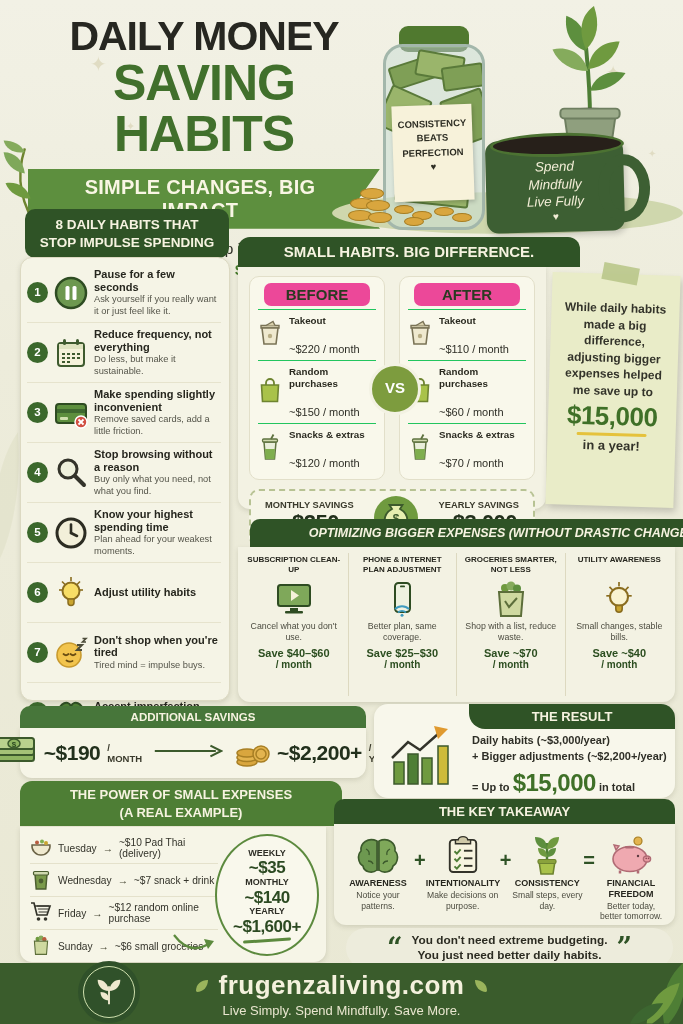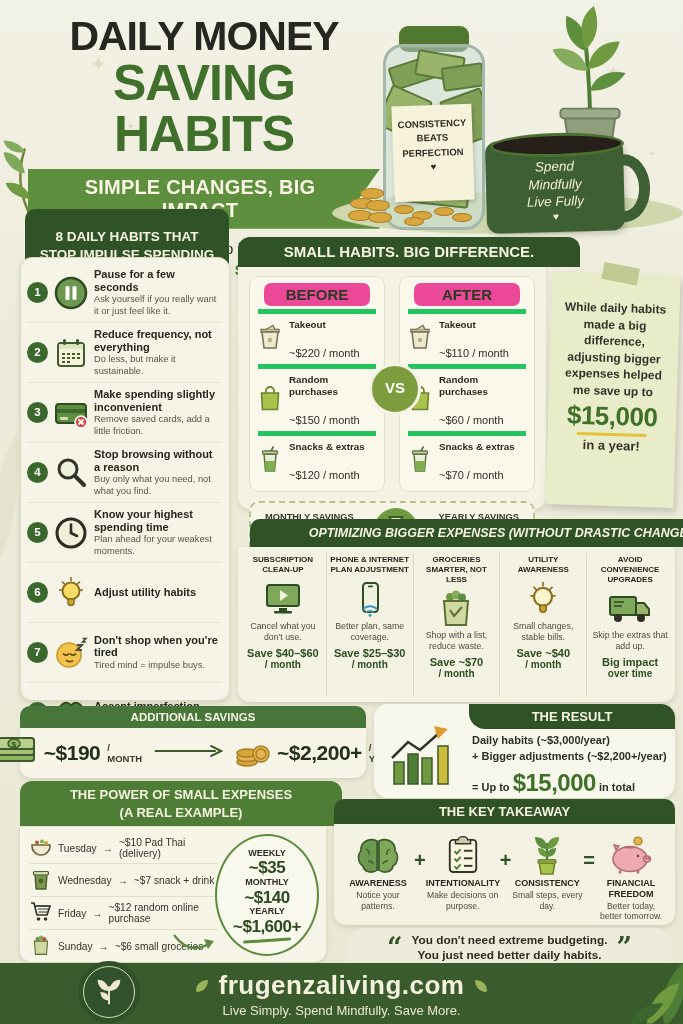--- a/index.html
+++ b/index.html
@@ -34,38 +34,38 @@
   .jar-heart{color:#4e7e35;font-size:13px;line-height:1;}
   .coin{position:absolute;width:18px;height:7px;background:#d9a63e;border:1.5px solid #a87f24;border-radius:50%;}
   
   .mug{left:486px;top:140px;width:138px;height:92px;background:#3d5f33;border-radius:12px;transform:rotate(-1.5deg);
     box-shadow:2px 3px 6px rgba(0,0,0,.18);text-align:center;}
   .mug-handle{position:absolute;right:-26px;top:16px;width:30px;height:46px;border:11px solid #3d5f33;border-radius:50%;}
   .mug-top{position:absolute;left:5px;top:-7px;width:128px;height:18px;background:#27201a;border:3px solid #4c7232;border-radius:50%;}
   .mug-text{margin-top:18px;font-size:13.5px;font-style:italic;color:#f2edd6;line-height:1.3;}
   .mug-heart{color:#f2edd6;font-size:10px;}
   
-  .habits-header{left:25px;top:209px;width:196px;padding:19px 4px;border-radius:10px;font-size:13.5px;line-height:1.3;}
+  .habits-header{left:25px;top:209px;width:196px;padding:7px 4px;border-radius:10px;font-size:13.5px;line-height:1.3;}
   .habits-card{left:20px;top:257px;width:210px;height:444px;box-sizing:border-box;padding:5px 8px 5px 6px;}
   .habit-row{display:flex;align-items:center;gap:6px;padding:4px 0;min-height:51px;border-top:1px solid #e6e3cd;}
   .habit-row:first-child{border-top:none;}
   .habit-num{flex:0 0 21px;height:21px;border-radius:50%;background:#3b682c;color:#fff;font-size:11.5px;font-weight:bold;
     text-align:center;line-height:21px;}
   .habit-icon{flex:0 0 34px;height:34px;}
   .habit-title{font-size:11px;font-weight:bold;line-height:1.15;color:#26261e;}
   .habit-desc{font-size:9.3px;color:#55554a;line-height:1.2;margin-top:1px;}
   
   .cmp-header{left:238px;top:237px;width:342px;height:30px;line-height:30px;border-radius:12px 12px 0 0;font-size:15px;}
   .cmp-body{left:238px;top:267px;width:308px;height:242px;background:#f3f2e3;border-radius:0 0 12px 12px;
     box-shadow:0 2px 5px rgba(90,90,60,.18);box-sizing:border-box;}
   .subcards{display:flex;gap:14px;padding:9px 11px 0;}
   .subcard{flex:1;background:#f9f8eb;border:1px solid #e2dfc9;border-radius:10px;padding:5px 8px;box-sizing:border-box;}
   .chip{background:#ec4899;border-radius:7px;text-align:center;font-size:15px;font-weight:bold;color:#2b3a22;
     padding:3px 0;margin:1px 6px 3px;}
-  .crow{display:flex;align-items:center;gap:7px;padding:5px 0;border-top:5px solid #22c55e;}
+  .crow{display:flex;align-items:center;gap:7px;padding:5px 0;border-top:1px solid #22c55e;}
   .crow:first-of-type{border-top:none;}
   .clabel{font-size:9.8px;font-weight:bold;line-height:1.15;}
   .camount{font-size:11px;color:#2e2e26;margin-top:17px;}
   .vs-circle{left:50%;top:96px;width:46px;height:46px;margin-left:-23px;border-radius:50%;background:#7d9c3e;
     border:3px solid #f3f2e3;color:#fff;font-weight:bold;font-size:15px;text-align:center;line-height:44px;z-index:3;position:absolute;}
   .savings-strip{margin:9px 11px;height:54px;border:2px dashed #b7c293;border-radius:10px;background:#f6f5e7;
     display:flex;align-items:center;justify-content:space-between;padding:0 14px;}
   .sv-label{font-size:9.3px;font-weight:bold;color:#3a3a2c;}
   .sv-value{font-size:22px;font-weight:bold;color:#22301c;letter-spacing:-.5px;}
   .bag-circle{width:44px;height:44px;border-radius:50%;background:#6f9a3f;position:relative;}
@@ -543,36 +543,20 @@
               <line x1="8" y1="5.5" x2="11" y2="8.5"></line>
               <line x1="26" y1="5.5" x2="23" y2="8.5"></line>
             </g>
             <circle cx="17" cy="15" r="8.5" fill="#f9f3d0" stroke="#8a6d1f" stroke-width="2"></circle>
             <path d="M14 23 h6 v3.5 a3 3 0 0 1 -6 0 Z" fill="#caa52f" stroke="#8a6d1f" stroke-width="1.5"></path>
           </svg>
       </div>
       <div class="bx-desc">Small changes, stable bills.</div>
       <div class="bx-save">Save ~$40</div>
       <div class="bx-unit">/ month</div>
-    </div>
-    <div class="bx-col">
-      <div class="bx-title">AVOID CONVENIENCE UPGRADES</div>
-      <div class="bx-icon">
-        <svg width="44" height="34" viewBox="0 0 44 34">
-            <rect x="2" y="6" width="26" height="18" rx="2" fill="#7fa85a" stroke="#2e4c22" stroke-width="2"></rect>
-            <path d="M28 12 h8 l5 6 v6 h-13 Z" fill="#9ab56b" stroke="#2e4c22" stroke-width="2"></path>
-            <line x1="6" y1="11" x2="16" y2="11" stroke="#2e4c22" stroke-width="1.6"></line>
-            <line x1="6" y1="15" x2="14" y2="15" stroke="#2e4c22" stroke-width="1.6"></line>
-            <circle cx="10" cy="27" r="4" fill="#2e2e24"></circle>
-            <circle cx="33" cy="27" r="4" fill="#2e2e24"></circle>
-          </svg>
-      </div>
-      <div class="bx-desc">Skip the extras that add up.</div>
-      <div class="bx-save">Big impact</div>
-      <div class="bx-unit">over time</div>
     </div>
   </div>
 
   <div class="as-header abs">ADDITIONAL SAVINGS</div>
   <div class="abs as-body">
     <span>
       <svg width="46" height="34" viewBox="0 0 46 34">
           <rect x="3" y="16" width="40" height="11" rx="2.5" fill="#8fb561" stroke="#3c5a2c" stroke-width="2"></rect>
           <rect x="3" y="10" width="40" height="11" rx="2.5" fill="#a4c276" stroke="#3c5a2c" stroke-width="2"></rect>
           <rect x="3" y="4" width="40" height="11" rx="2.5" fill="#b9d18d" stroke="#3c5a2c" stroke-width="2"></rect>

